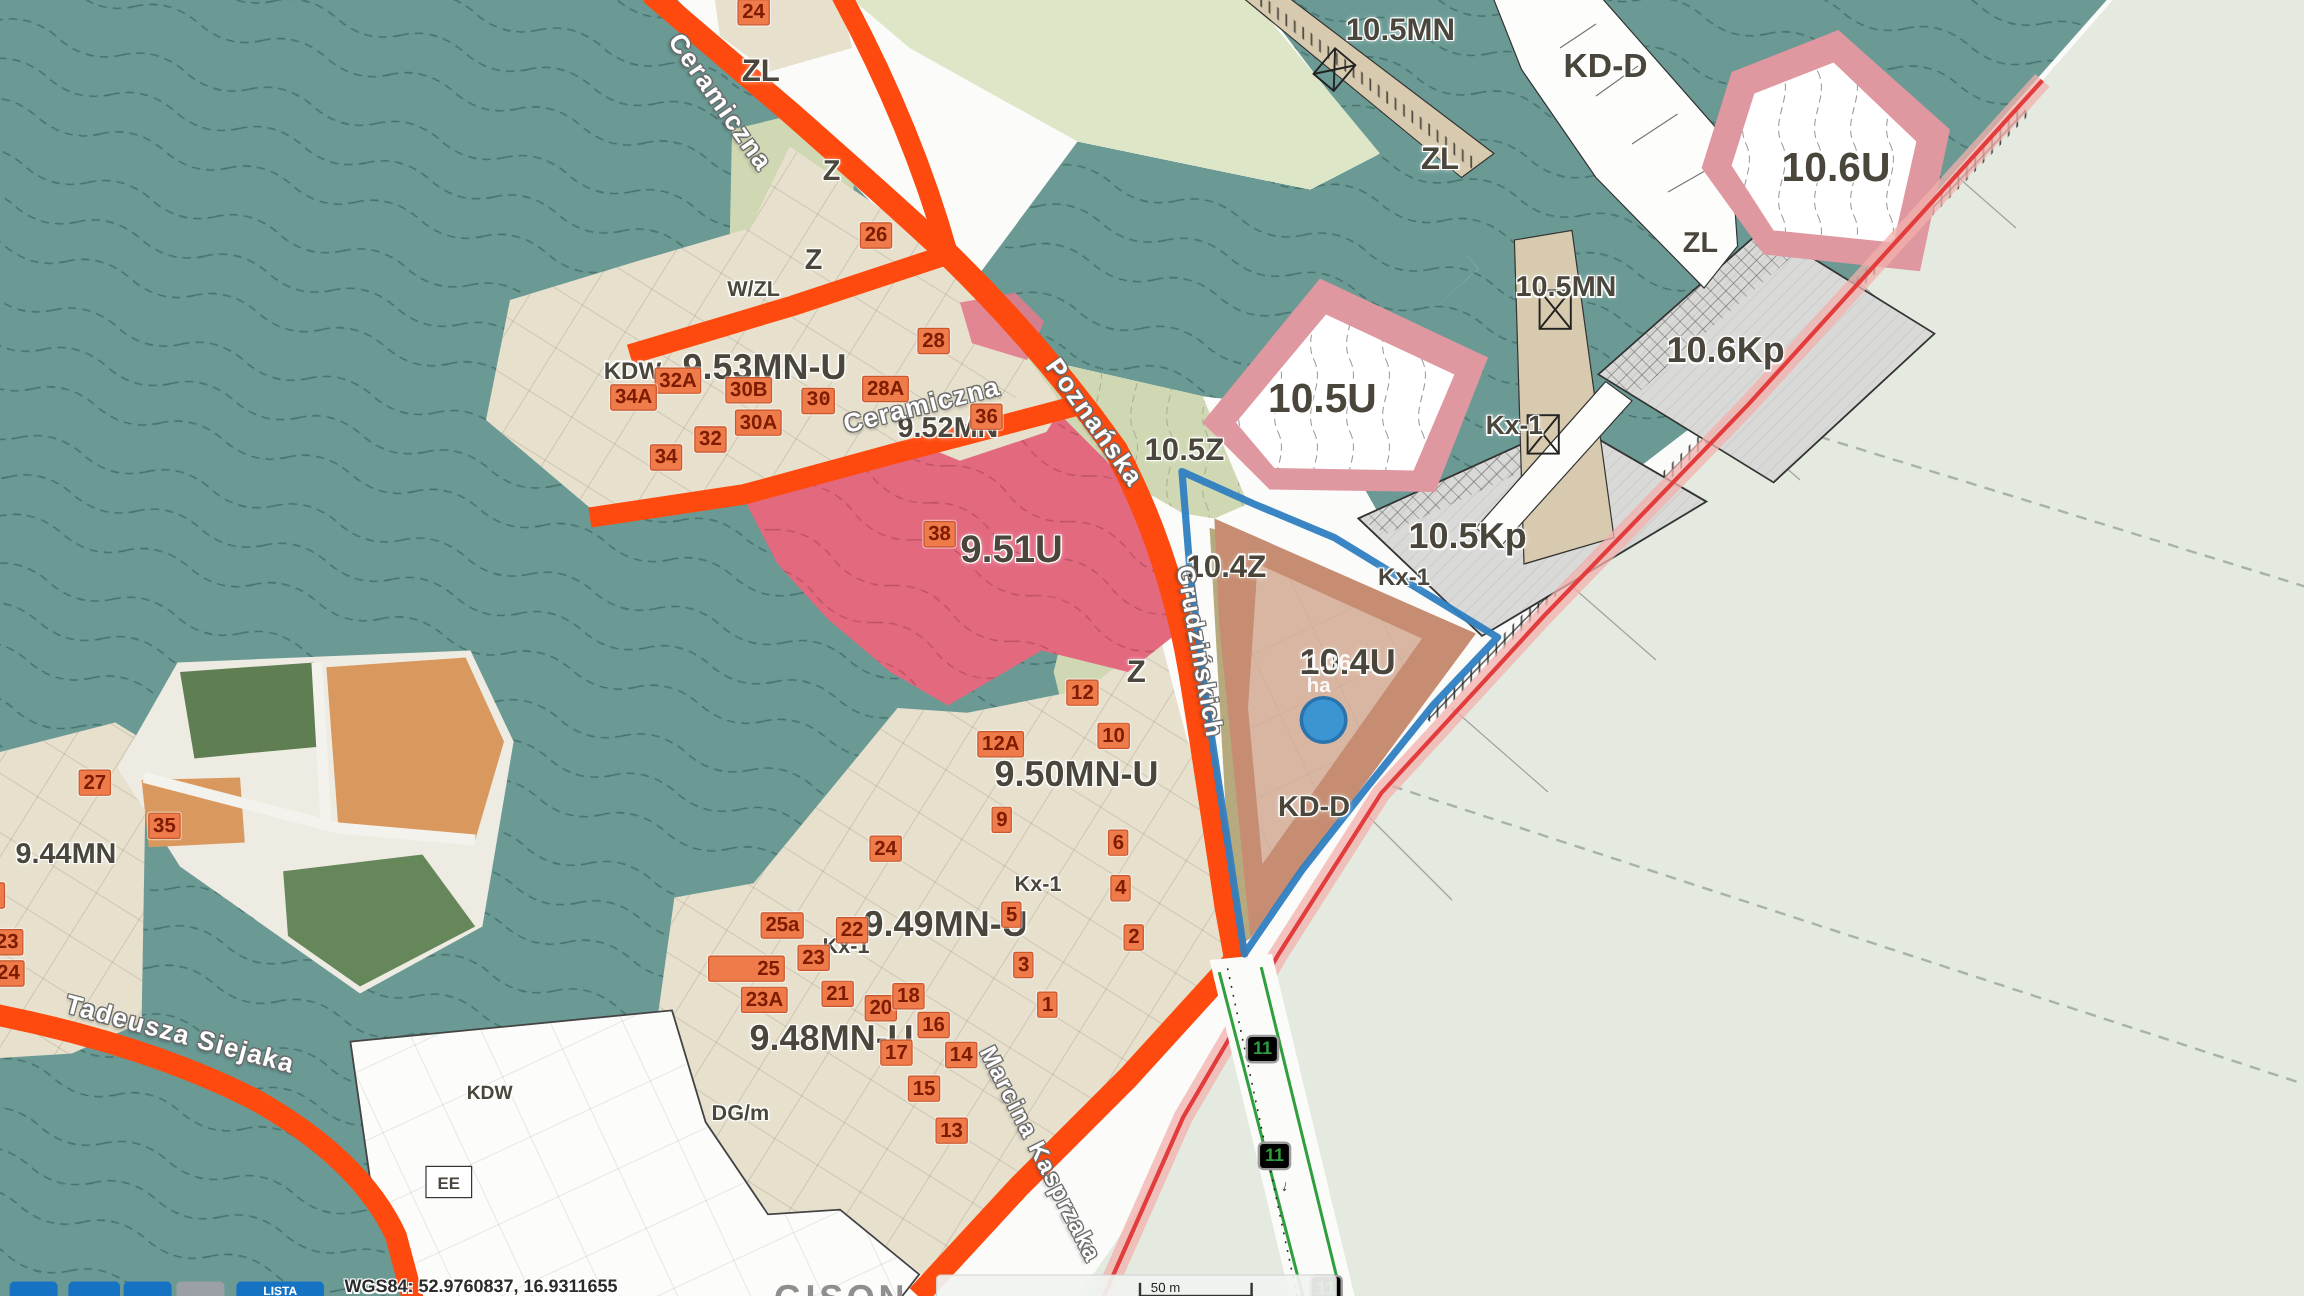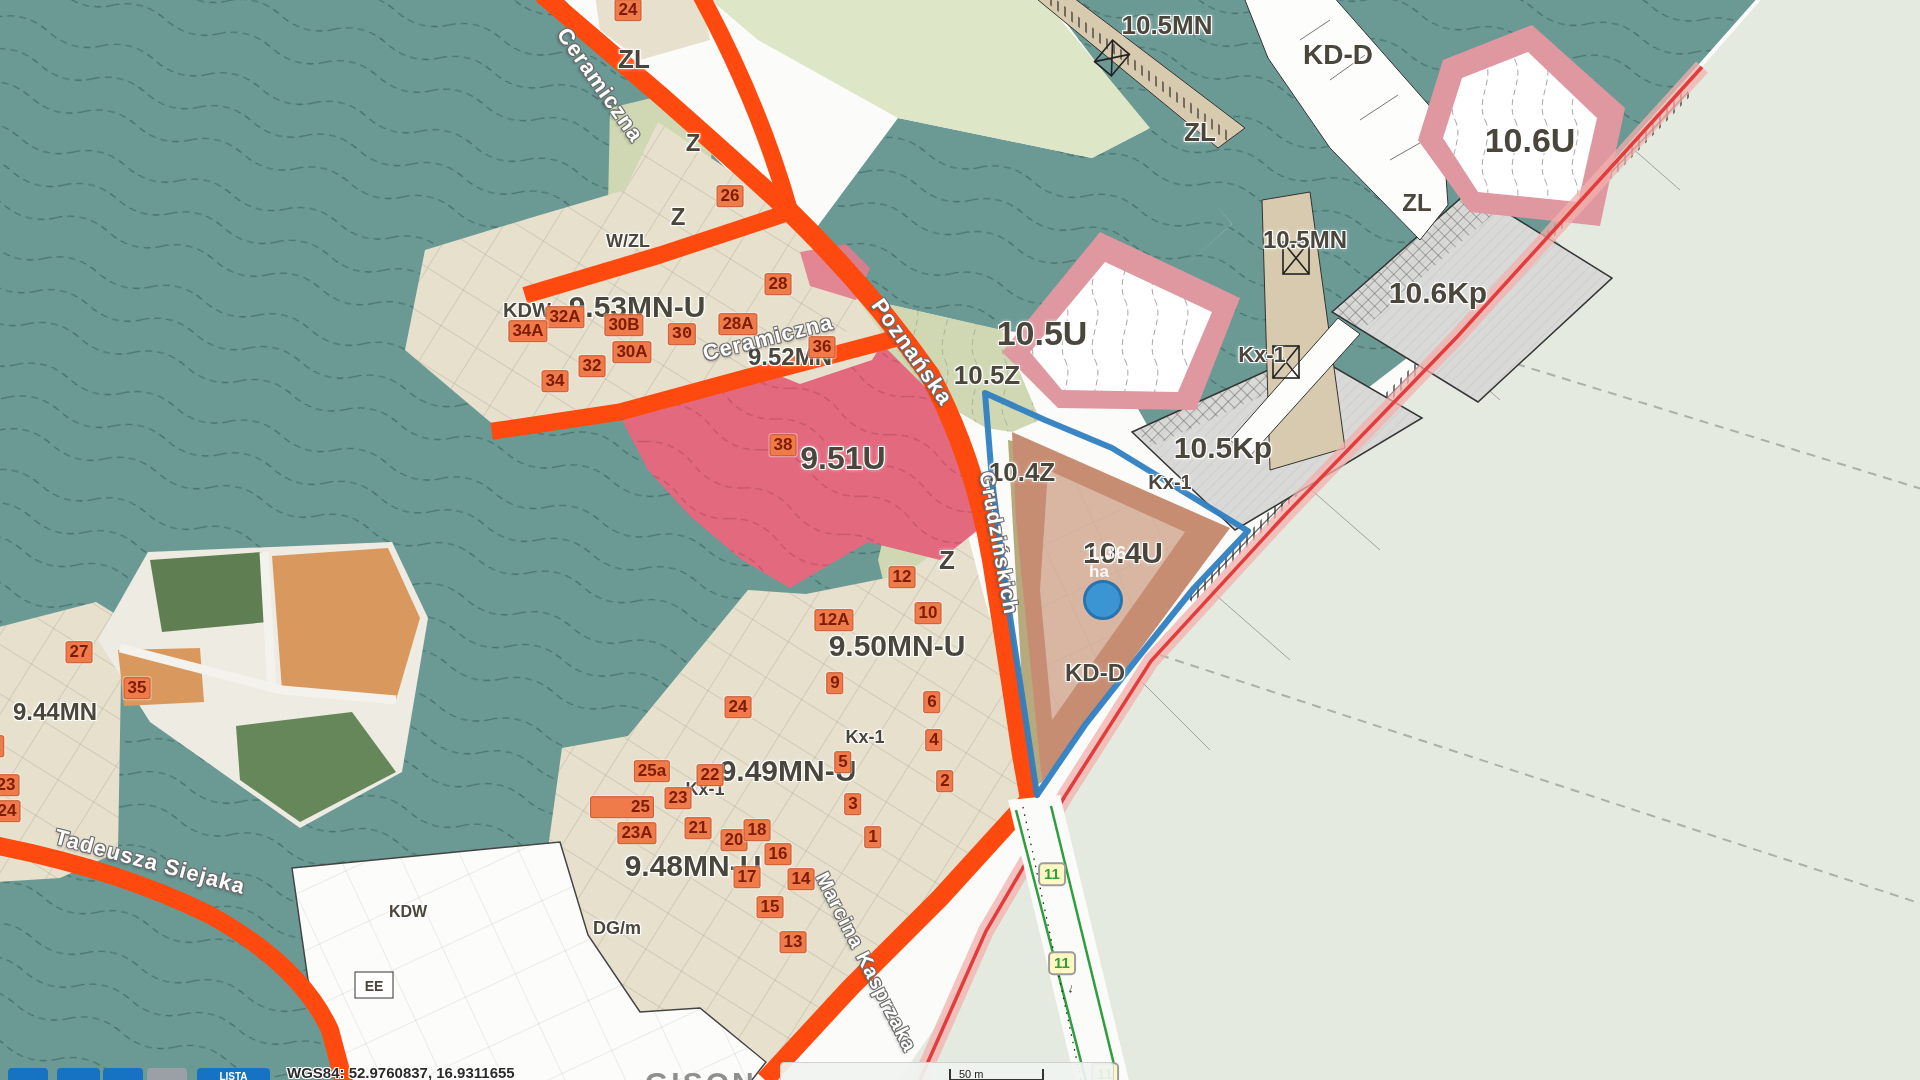--- a/index.html
+++ b/index.html
@@ -10,21 +10,21 @@
        font-weight:bold;color:#4a463c;
        text-shadow:-1px -1px 0 #fff,1px -1px 0 #fff,-1px 1px 0 #fff,1px 1px 0 #fff,0 0 4px #fff;}
   .street{position:absolute;transform:translate(-50%,-50%);white-space:nowrap;
        font-weight:bold;color:#fff;letter-spacing:1px;
        text-shadow:-1px -1px 0 #6c6c6c,1px -1px 0 #6c6c6c,-1px 1px 0 #6c6c6c,1px 1px 0 #6c6c6c,0 2px 3px rgba(0,0,0,.35);}
   .badge{position:absolute;transform:translate(-50%,-50%);white-space:nowrap;
        background:#ef7a4a;color:#7d1c00;font-weight:bold;font-size:17px;line-height:1.15;
        padding:0 3px;border:1px solid #c8572e;border-radius:2px;
        box-shadow:0 0 0 1px rgba(255,255,255,.45);}
   .rmarker{position:absolute;transform:translate(-50%,-50%);
-       background:#fef9c3;border:2px solid #9c9c9c;border-radius:5px;
+       background:#000000;border:2px solid #9c9c9c;border-radius:5px;
        color:#2e9e3e;font-weight:bold;font-size:15px;padding:0 4px;line-height:1.3;}
   .dot{position:absolute;width:34px;height:34px;border-radius:50%;
        background:#2f93d8;border:3px solid #1c6fae;opacity:.92;
        transform:translate(-50%,-50%);}
   .area-lbl{position:absolute;color:rgba(255,255,255,.9);font-weight:bold;
        font-size:19px;line-height:1.05;}
   .toolbar-btn{position:absolute;top:1068px;height:22px;border-radius:4px 4px 0 0;
        color:#fff;font-size:10px;font-weight:bold;text-align:center;
        line-height:18px;overflow:hidden;}
   #scalebar{position:absolute;left:780px;top:1062px;width:332px;height:22px;
@@ -215,21 +215,21 @@
       <div class="lbl" style="left: 788px; top: 771px; font-size: 30px;">9.49MN-U</div>
       <div class="lbl" style="left: 693px; top: 866px; font-size: 30px;">9.48MN-U</div>
       <div class="lbl" style="left: 55px; top: 712px; font-size: 24px;">9.44MN</div>
       <div class="lbl" style="left: 705px; top: 789px; font-size: 18px;">Kx-1</div>
       <div class="lbl" style="left: 865px; top: 737px; font-size: 18px;">Kx-1</div>
       <div class="lbl" style="left: 1170px; top: 482px; font-size: 20px;">Kx-1</div>
       <div class="lbl" style="left: 1262px; top: 355px; font-size: 22px;">Kx-1</div>
       <div class="lbl" style="left: 947px; top: 560px; font-size: 26px;">Z</div>
       <div class="lbl" style="left: 987px; top: 375px; font-size: 26px;">10.5Z</div>
       <div class="lbl" style="left: 1022px; top: 472px; font-size: 26px;">10.4Z</div>
-      <div class="lbl" style="left: 1042px; top: 333px; font-size: 34px;">10.5U</div>
+      <div class="lbl" style="left: 1102px; top: 333px; font-size: 34px;">10.5U</div>
       <div class="lbl" style="left: 1123px; top: 553px; font-size: 30px;">10.4U</div>
       <div class="lbl" style="left: 1223px; top: 448px; font-size: 30px;">10.5Kp</div>
       <div class="lbl" style="left: 1438px; top: 293px; font-size: 30px;">10.6Kp</div>
       <div class="lbl" style="left: 1167px; top: 25px; font-size: 26px;">10.5MN</div>
       <div class="lbl" style="left: 1305px; top: 240px; font-size: 24px;">10.5MN</div>
       <div class="lbl" style="left: 1530px; top: 140px; font-size: 34px;">10.6U</div>
       <div class="lbl" style="left: 1200px; top: 132px; font-size: 26px;">ZL</div>
       <div class="lbl" style="left: 1417px; top: 203px; font-size: 24px;">ZL</div>
       <div class="lbl" style="left: 1338px; top: 55px; font-size: 28px;">KD-D</div>
       <div class="lbl" style="left: 1095px; top: 673px; font-size: 24px;">KD-D</div>

